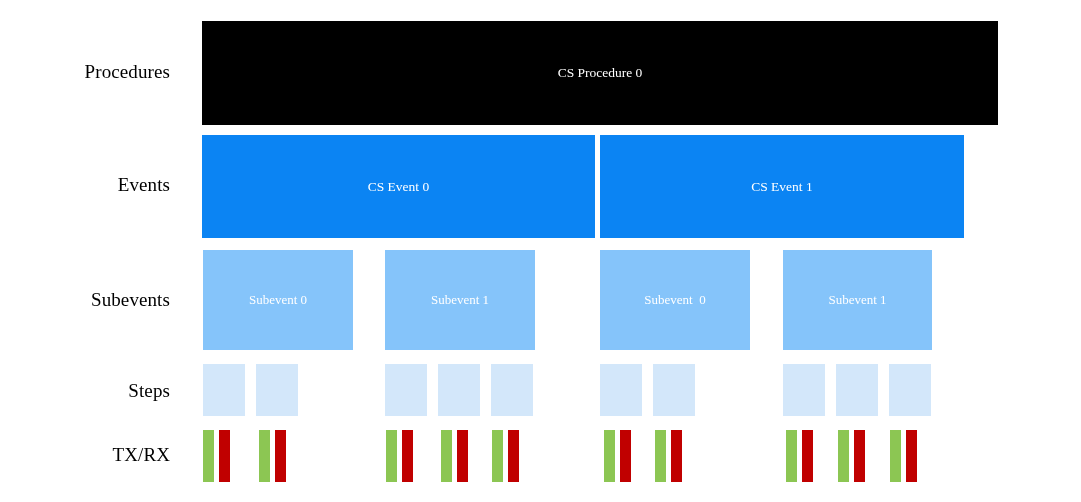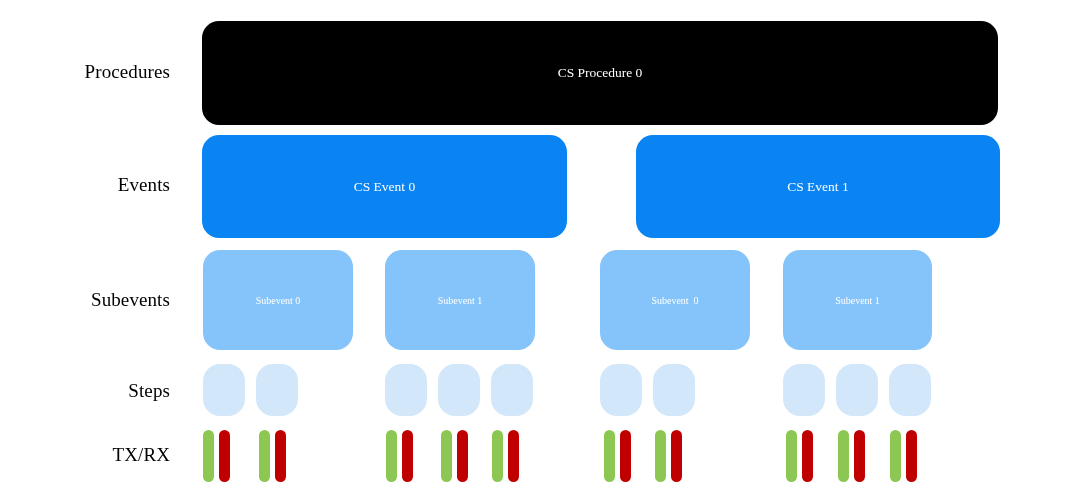--- a/index.html
+++ b/index.html
@@ -25,38 +25,38 @@
     letter-spacing:0.1px;
     white-space:nowrap;
   }
   .lbl-procedures{top:62px;}
   .lbl-events    {top:175px;}
   .lbl-subevents {top:290px;}
   .lbl-steps     {top:381px;}
   .lbl-txrx      {top:445px;}
 
   
-  .block{position:absolute;box-sizing:border-box;border-radius:17px;}
+  .block{position:absolute;box-sizing:border-box;}
 
   .procedure-box{
     background:#000000;
     color:#ffffff;
     font-size:13.5px;
     display:flex;align-items:center;justify-content:center;
   }
   .event-box{
     background:#0b84f3;
     color:#ffffff;
     font-size:13.5px;
     display:flex;align-items:center;justify-content:center;
   }
   .subevent-box{
     background:#85c4fa;
     color:#ffffff;
-    font-size:10px;
+    font-size:13px;
     display:flex;align-items:center;justify-content:center;
     white-space:pre;
   }
   .step-box{
     background:#d3e7fa;
   }
   .tx-bar{background:#8cc653;}
   .rx-bar{background:#c00000;}
 </style>
 </head>
@@ -65,22 +65,22 @@
 <div id="diagram">
 
   <div class="row-label lbl-procedures">Procedures</div>
   <div class="row-label lbl-events">Events</div>
   <div class="row-label lbl-subevents">Subevents</div>
   <div class="row-label lbl-steps">Steps</div>
   <div class="row-label lbl-txrx">TX/RX</div>
 
   <div id="bands-layer">
       <div class="block procedure-box" style="left: 202px; top: 21px; width: 796px; height: 104px;">CS Procedure 0</div>
-      <div class="block event-box" style="left: 202px; top: 135px; width: 365px; height: 103px;">CS Event 0</div>
-      <div class="block event-box" style="left: 600px; top: 135px; width: 364px; height: 103px; margin-left: 36px;">CS Event 1</div>
+      <div class="block event-box" style="left: 202px; top: 135px; width: 393px; height: 103px;">CS Event 0</div>
+      <div class="block event-box" style="left: 600px; top: 135px; width: 364px; height: 103px;">CS Event 1</div>
       <div class="block subevent-box" style="left: 203px; top: 250px; width: 150px; height: 100px;">Subevent 0</div>
       <div class="block subevent-box" style="left: 385px; top: 250px; width: 150px; height: 100px;">Subevent 1</div>
       <div class="block subevent-box" style="left: 600px; top: 250px; width: 150px; height: 100px;">Subevent  0</div>
       <div class="block subevent-box" style="left: 783px; top: 250px; width: 149px; height: 100px;">Subevent 1</div>
       <div class="block step-box" style="left: 203px; top: 364px; width: 42px; height: 52px;"></div>
       <div class="block step-box" style="left: 256px; top: 364px; width: 42px; height: 52px;"></div>
       <div class="block step-box" style="left: 385px; top: 364px; width: 42px; height: 52px;"></div>
       <div class="block step-box" style="left: 438px; top: 364px; width: 42px; height: 52px;"></div>
       <div class="block step-box" style="left: 491px; top: 364px; width: 42px; height: 52px;"></div>
       <div class="block step-box" style="left: 600px; top: 364px; width: 42px; height: 52px;"></div>

